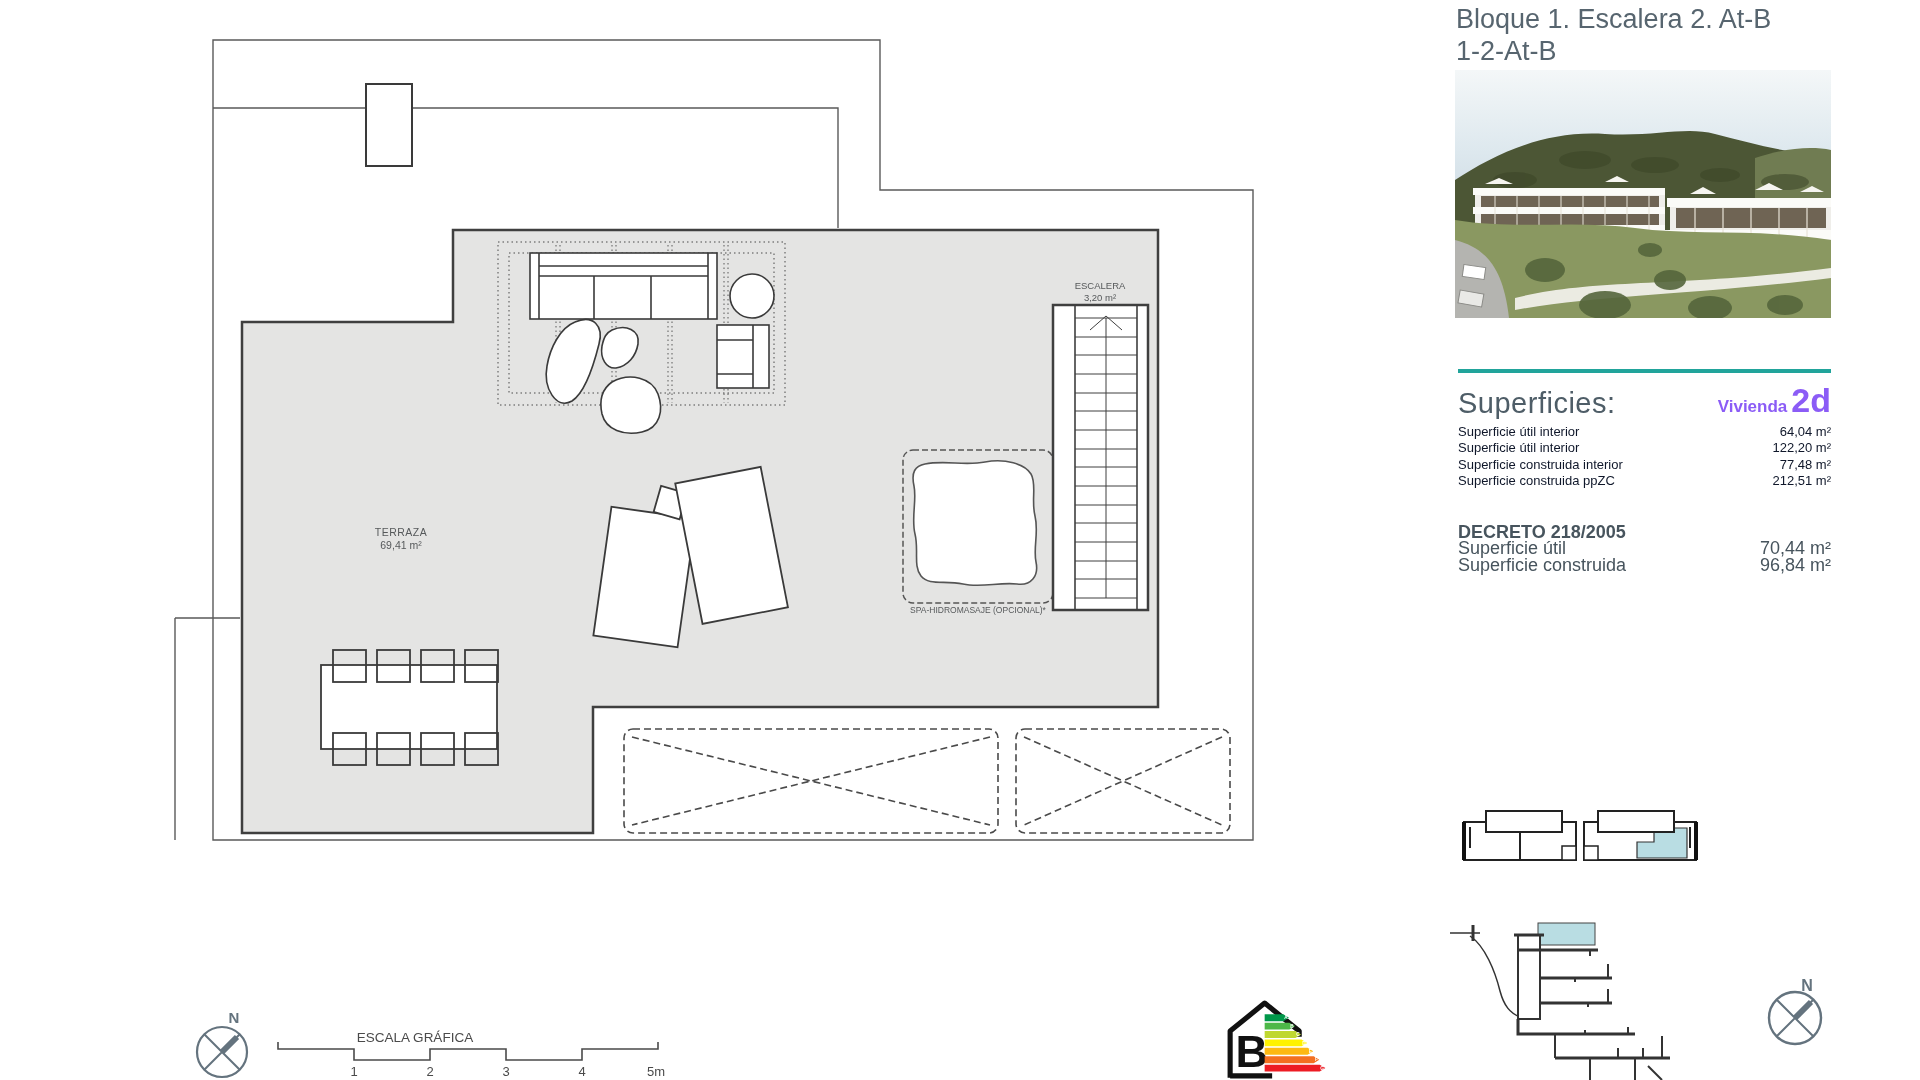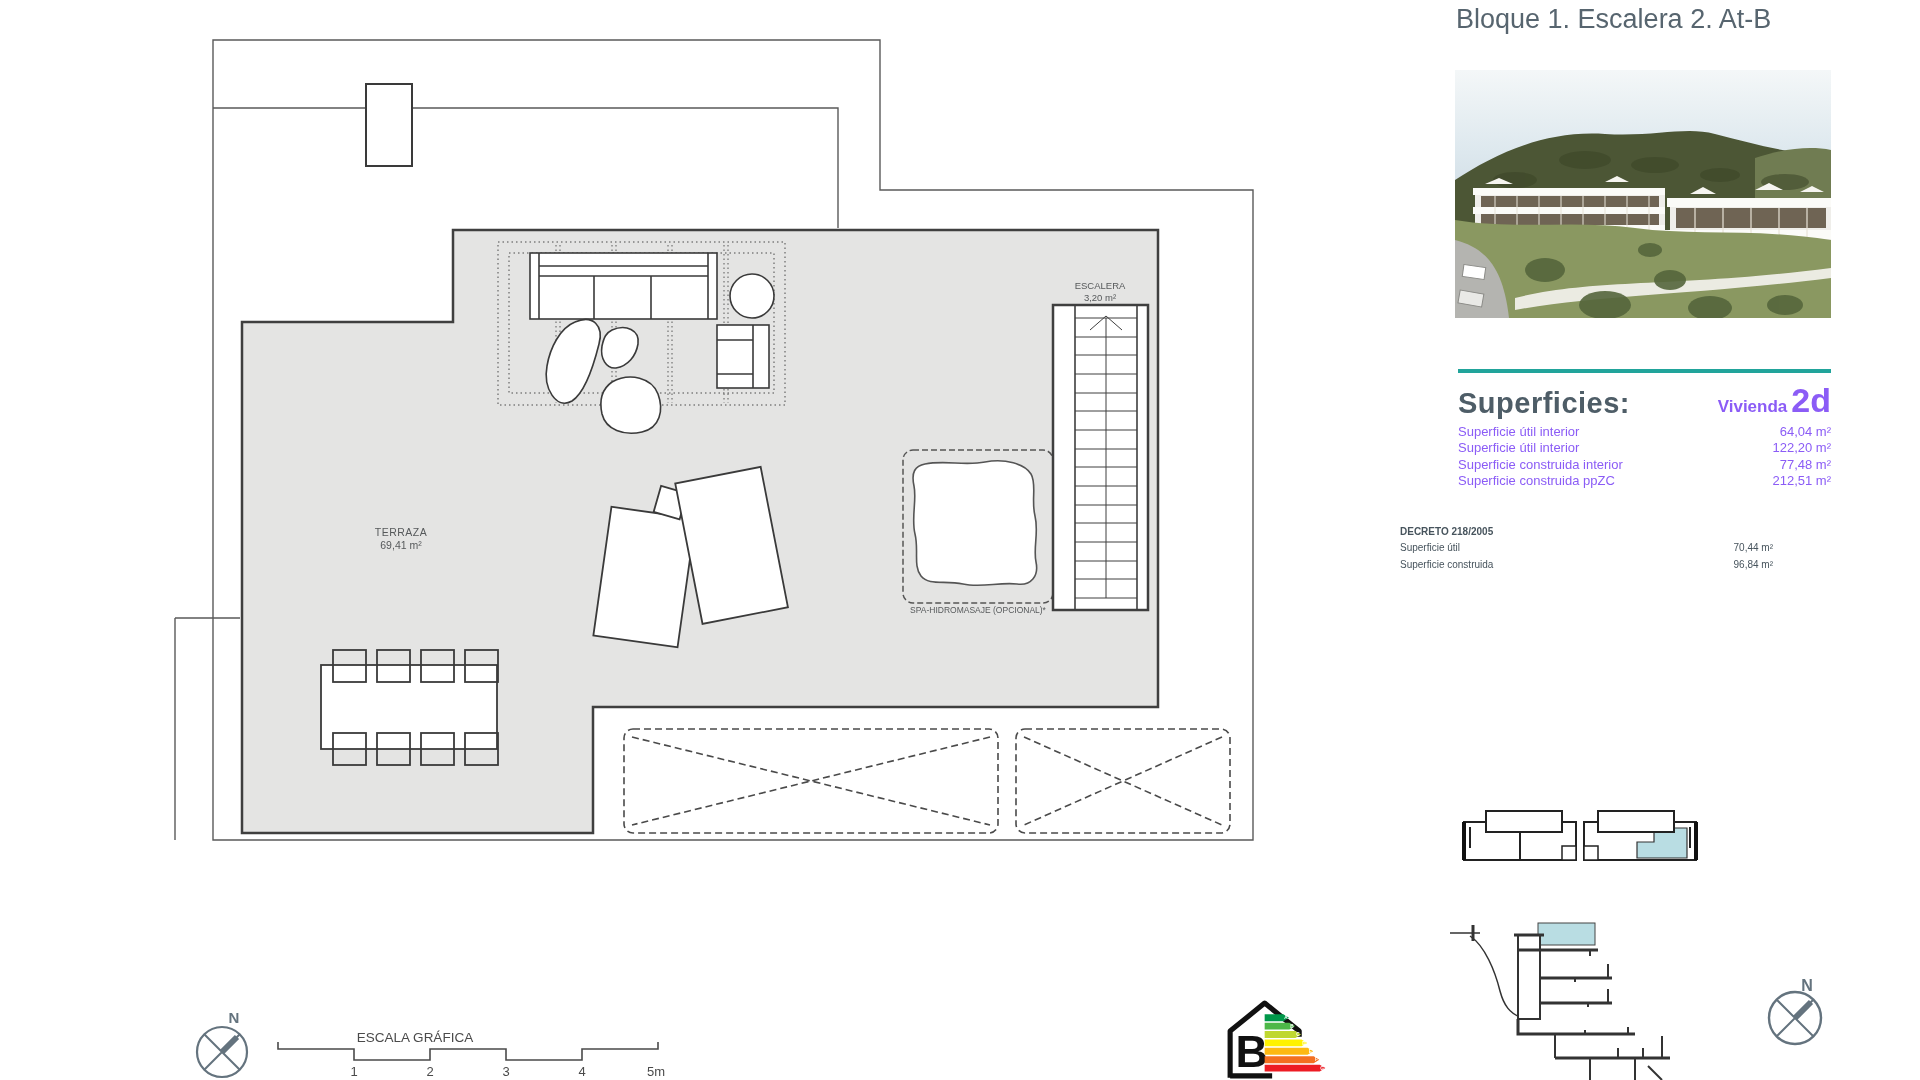--- a/index.html
+++ b/index.html
@@ -6,27 +6,27 @@
     font-family:"Liberation Sans", sans-serif;}
   .page{position:relative;width:1920px;height:1080px;background:#fff;}
   .abs{position:absolute;}
   svg text{font-family:"Liberation Sans", sans-serif;}
 
   
   .title{left:1456px;top:4px;width:430px;font-size:27px;font-weight:normal;color:#57656f;line-height:1.17;}
   .photo{left:1455px;top:70px;width:376px;height:248px;}
   .teal-rule{left:1458px;top:369px;width:373px;height:4px;background:#21a49b;}
   .sup-head{left:1458px;top:381px;width:373px;display:flex;justify-content:space-between;align-items:flex-end;}
-  .sup-title{font-size:29px;font-weight:bold;color:#4e5d67;letter-spacing:.5px;}
+  .sup-title{font-size:29px;font-weight:normal;color:#4e5d67;letter-spacing:.5px;}
   .viv{color:#8b5cf6;font-weight:bold;white-space:nowrap;}
   .viv-label{font-size:17px;}
   .viv-code{font-size:34px;margin-left:4px;}
-  .sup-rows{left:1458px;top:424px;width:373px;font-size:13px;color:#8b5cf6;}
+  .sup-rows{left:1458px;top:424px;width:373px;font-size:13px;color:#0f172a;}
   .sup-row{display:flex;justify-content:space-between;line-height:16.4px;}
-  .decreto{left:1400px;top:524px;width:373px;font-size:10px;color:#47545d;}
+  .decreto{left:1458px;top:524px;width:373px;font-size:18px;color:#47545d;}
   .decreto-head{font-weight:bold;line-height:16.4px;}
   .bar-letter{fill:#ffffff;font-size:5px;font-weight:bold;text-anchor:end;}
 
   
   .plan-label{fill:#56595b;}
 </style>
 </head>
 <body>
 
 <div class="page">
@@ -152,20 +152,21 @@
         <text x="100.5" y="67.6" class="bar-letter">E</text>
         <path d="M50 71 h52.5 l6 3.7 -6 3.7 H50 Z" fill="#f37021"></path>
         <text x="107" y="76.6" class="bar-letter">F</text>
         <path d="M50 80 h59 l6 3.7 -6 3.7 H50 Z" fill="#ed1c24"></path>
         <text x="113.5" y="85.6" class="bar-letter">G</text>
       </g>
   </svg>
 
   <div class="abs title">
     <div>Bloque 1. Escalera 2. At-B</div>
+    <div>1-2-At-B</div>
   </div>
 
   <svg class="abs photo" viewBox="0 0 376 248">
     <defs>
       <linearGradient id="sky" x1="0" y1="0" x2="0" y2="1">
         <stop offset="0" stop-color="#f4f7f8"></stop>
           <stop offset="0.55" stop-color="#dde8ee"></stop>
         <stop offset="1" stop-color="#ccd9e2"></stop>
       </linearGradient>
     </defs>

